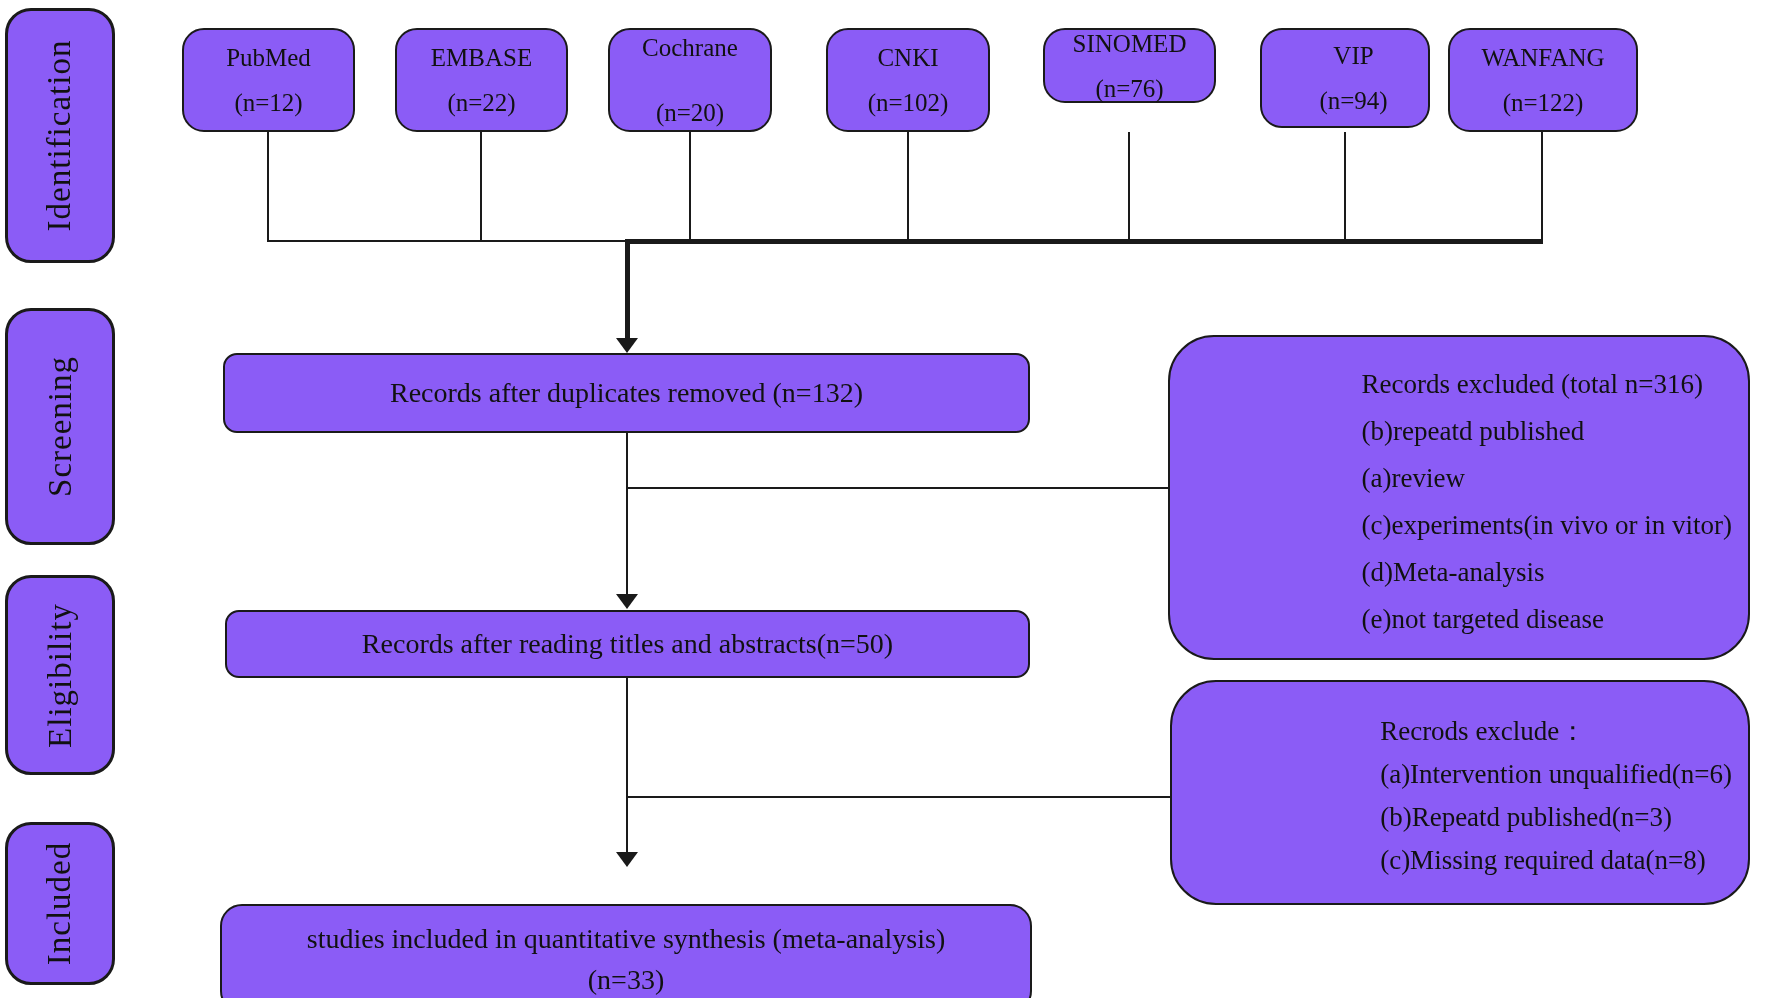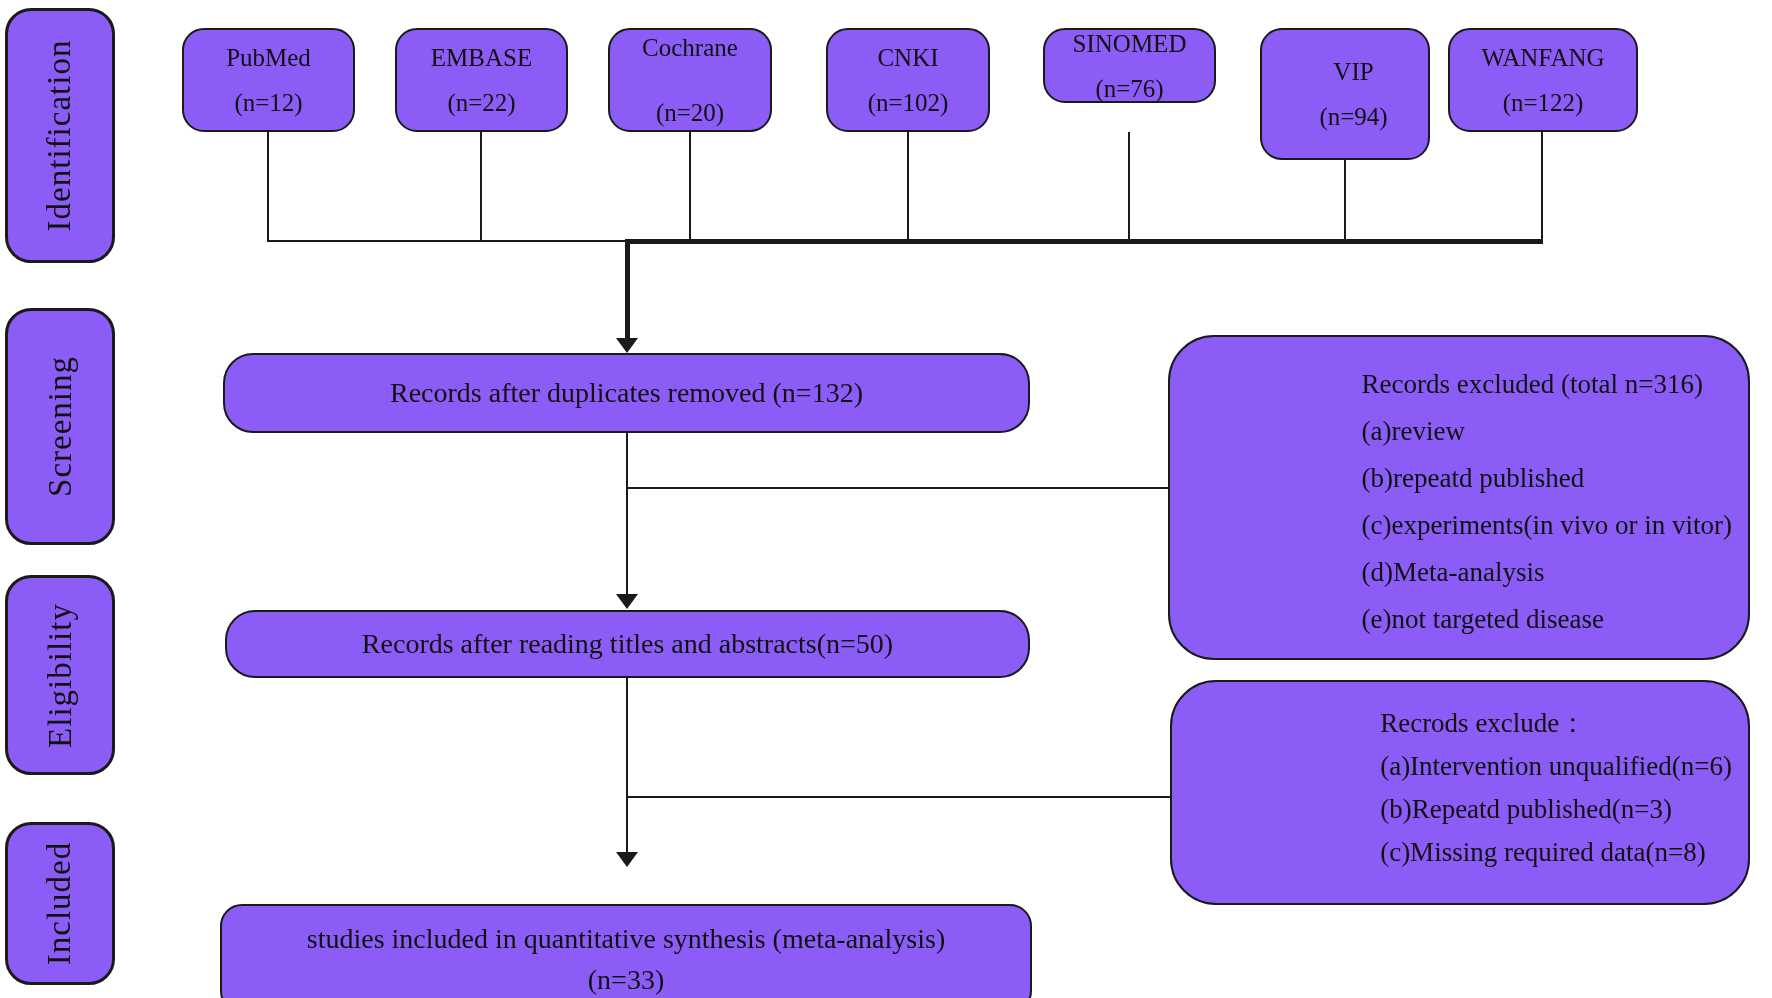--- a/index.html
+++ b/index.html
@@ -9,21 +9,21 @@
     overflow:hidden;
   }
   .box{
     position:absolute;background:#8b5cf6;border:2.5px solid #1a1a1a;
     box-sizing:border-box;display:flex;align-items:center;justify-content:center;
     text-align:center;
   }
   .stage-box{border-width:3px;border-radius:26px;}
   .stage-box .rot{transform:rotate(-90deg);white-space:nowrap;font-size:33px;letter-spacing:1px;}
   .db-box{border-radius:22px;flex-direction:column;font-size:25px;line-height:45px;}
-  .flow-box{border-radius:30px;font-size:28px;}
+  .flow-box{border-radius:14px;font-size:28px;}
   .flow-box-final{border-radius:22px;flex-direction:column;font-size:28px;line-height:41px;}
   .excl-box{
     border-radius:46px;align-items:flex-end;justify-content:flex-start;
     text-align:left;flex-direction:column;font-size:27px;
   }
   .excl-box .excl-inner{padding:24px 16px 0 30px;}
   .hline,.vline{position:absolute;background:#1a1a1a;}
   .arrowhead{
     position:absolute;width:0;height:0;
     border-left:11px solid transparent;border-right:11px solid transparent;
@@ -83,21 +83,21 @@
     <span>(n=20)</span>
   </div>
   <div class="box db-box" style="left:826px;top:28px;width:164px;height:104px;">
     <span>CNKI</span>
     <span>(n=102)</span>
   </div>
   <div class="box db-box" style="left:1043px;top:28px;width:173px;height:75px;">
     <span>SINOMED</span>
     <span>(n=76)</span>
   </div>
-  <div class="box db-box" style="left:1260px;top:28px;width:170px;height:132px;padding-left:17px;">
+  <div class="box db-box" style="left:1260px;top:28px;width:170px;height:100px;padding-left:17px;">
     <span>VIP</span>
     <span>(n=94)</span>
   </div>
   <div class="box db-box" style="left:1448px;top:28px;width:190px;height:104px;">
     <span>WANFANG</span>
     <span>(n=122)</span>
   </div>
 
   <div class="box flow-box" style="left:223px;top:353px;width:807px;height:80px;">
     <span>Records after duplicates removed (n=132)</span>
@@ -108,30 +108,30 @@
   </div>
 
   <div class="box flow-box-final" style="left:220px;top:868px;width:812px;height:109px;margin-top:36px;">
     <span>studies included in quantitative synthesis (meta-analysis)</span>
     <span>(n=33)</span>
   </div>
 
   <div class="box excl-box" style="left:1168px;top:335px;width:582px;height:325px;">
     <div class="excl-inner" style="line-height:47px;">
       <div>Records excluded (total n=316)</div>
+      <div>(b)repeatd published</div>
       <div>(a)review</div>
-      <div>(b)repeatd published</div>
       <div>(c)experiments(in vivo or in vitor)</div>
       <div>(d)Meta-analysis</div>
       <div>(e)not targeted disease</div>
     </div>
   </div>
 
   <div class="box excl-box" style="left:1170px;top:680px;width:580px;height:225px;">
-    <div class="excl-inner" style="padding-top:20px;line-height:43px;">
+    <div class="excl-inner" style="padding-top:28px;line-height:43px;">
       <div>Recrods exclude：</div>
       <div>(a)Intervention unqualified(n=6)</div>
       <div>(b)Repeatd published(n=3)</div>
       <div>(c)Missing required data(n=8)</div>
     </div>
   </div>
 
 </div>
 
 </body></html>

